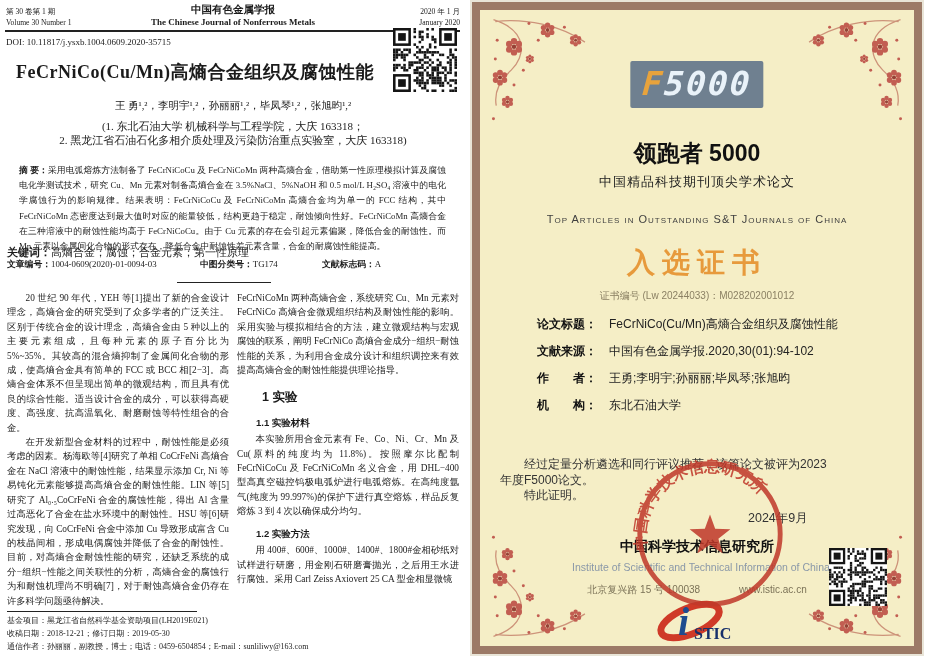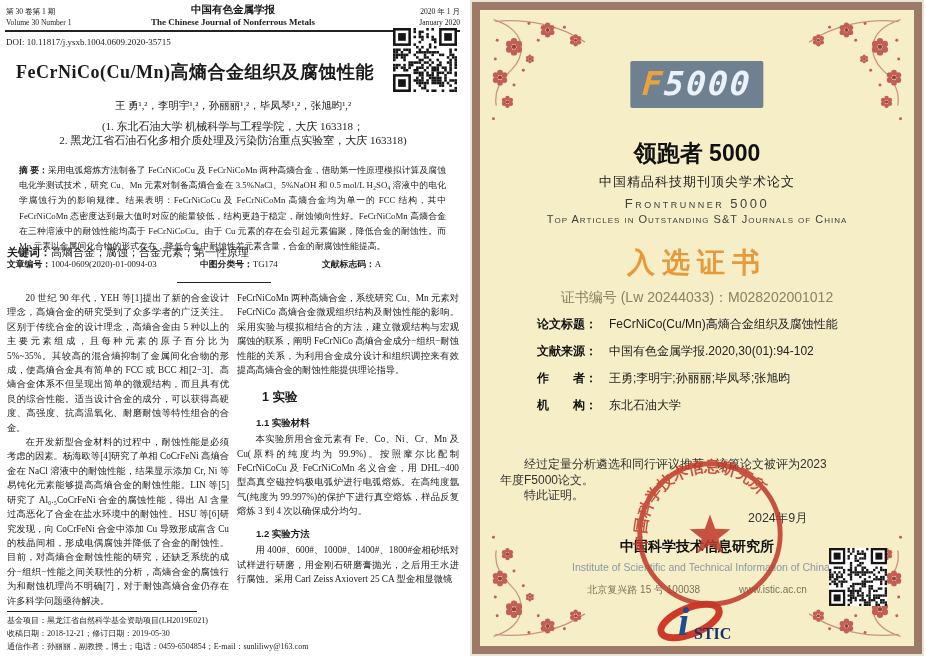--- a/index.html
+++ b/index.html
@@ -64,21 +64,21 @@
   .c-title{position:absolute;left:0;right:0;top:128px;text-align:center;
            font-size:23px;font-weight:bold;color:#111;}
   .c-sub{position:absolute;left:0;right:0;top:163px;text-align:center;
          font-size:13px;color:#222;letter-spacing:1px;}
   .c-en1{position:absolute;left:0;right:0;top:186px;text-align:center;font-size:13px;
          color:#3f3f3f;letter-spacing:2.5px;font-variant:small-caps;}
   .c-en2{position:absolute;left:0;right:0;top:203px;text-align:center;font-size:11px;
          color:#3f3f3f;letter-spacing:1px;font-variant:small-caps;}
   .c-cert{position:absolute;left:0;right:0;top:234px;text-align:center;font-size:28px;
           font-weight:bold;color:#e79a3c;letter-spacing:7px;}
-  .c-no{position:absolute;left:0;right:0;top:279px;text-align:center;font-size:14px;color:#8b8164;}
+  .c-no{position:absolute;left:0;right:0;top:279px;text-align:center;font-size:10px;color:#8b8164;}
   .frow{position:absolute;left:57px;right:20px;font-size:12px;color:#222;}
   .frow .lab{display:inline-block;width:72px;font-weight:bold;color:#111;}
   .stmt{position:absolute;left:20px;top:447px;width:336px;font-size:12px;line-height:15.5px;color:#333;}
   .stmt p{margin:0;}
   .stmt p.ind{text-indent:2em;}
   .c-date{position:absolute;left:268px;top:500px;font-size:12.5px;color:#333;}
   .seal{position:absolute;left:152px;top:444px;width:156px;height:156px;opacity:.86;z-index:5;}
   .org-cn{position:absolute;left:0;right:0;top:528px;text-align:center;
           font-size:14px;font-weight:bold;color:#111;z-index:3;}
   .org-en{position:absolute;left:0;right:0;top:551px;text-align:center;
@@ -384,21 +384,21 @@
 
     <div class="col col-l">
       <p>20 世纪 90 年代，YEH 等[1]提出了新的合金设计理念，高熵合金的研究受到了众多学者的广泛关注。区别于传统合金的设计理念，高熵合金由 5 种以上的主要元素组成，且每种元素的原子百分比为 5%~35%。其较高的混合熵抑制了金属间化合物的形成，使高熵合金具有简单的 FCC 或 BCC 相[2−3]。高熵合金体系不但呈现出简单的微观结构，而且具有优良的综合性能。适当设计合金的成分，可以获得高硬度、高强度、抗高温氧化、耐磨耐蚀等特性组合的合金。</p>
       <p>在开发新型合金材料的过程中，耐蚀性能是必须考虑的因素。杨海欧等[4]研究了单相 CoCrFeNi 高熵合金在 NaCl 溶液中的耐蚀性能，结果显示添加 Cr, Ni 等易钝化元素能够提高高熵合金的耐蚀性能。LIN 等[5]研究了 Al₀.₅CoCrFeNi 合金的腐蚀性能，得出 Al 含量过高恶化了合金在盐水环境中的耐蚀性。HSU 等[6]研究发现，向 CoCrFeNi 合金中添加 Cu 导致形成富含 Cu 的枝晶间相，形成电偶腐蚀并降低了合金的耐蚀性。目前，对高熵合金耐蚀性能的研究，还缺乏系统的成分−组织−性能之间关联性的分析，高熵合金的腐蚀行为和耐蚀机理尚不明确[7]，对于耐蚀高熵合金仍存在许多科学问题亟待解决。</p>
       <p>本文采用电弧熔炼方法制备了 FeCrNiCoCu 及</p>
     </div>
     <div class="col col-r">
       <p class="noind">FeCrNiCoMn 两种高熵合金，系统研究 Cu、Mn 元素对 FeCrNiCo 高熵合金微观组织结构及耐蚀性能的影响。采用实验与模拟相结合的方法，建立微观结构与宏观腐蚀的联系，阐明 FeCrNiCo 高熵合金成分−组织−耐蚀性能的关系，为利用合金成分设计和组织调控来有效提高高熵合金的耐蚀性能提供理论指导。</p>
       <p class="h1">1  实验</p>
       <p class="h2">1.1  实验材料</p>
-      <p>本实验所用合金元素有 Fe、Co、Ni、Cr、Mn 及 Cu(原料的纯度均为 99.9%)。按照摩尔比配制 FeCrNiCoCu 及 FeCrNiCoMn 名义合金，用 DHL−400 型高真空磁控钨极电弧炉进行电弧熔炼。在高纯度氩气(纯度为 99.997%)的保护下进行真空熔炼，样品反复熔炼 3 到 4 次以确保成分均匀。</p>
+      <p>本实验所用合金元素有 Fe、Co、Ni、Cr、Mn 及 Cu(原料的纯度均为 11.8%)。按照摩尔比配制 FeCrNiCoCu 及 FeCrNiCoMn 名义合金，用 DHL−400 型高真空磁控钨极电弧炉进行电弧熔炼。在高纯度氩气(纯度为 99.997%)的保护下进行真空熔炼，样品反复熔炼 3 到 4 次以确保成分均匀。</p>
       <p class="h2">1.2  实验方法</p>
       <p>用 400#、600#、1000#、1400#、1800#金相砂纸对试样进行研磨，用金刚石研磨膏抛光，之后用王水进行腐蚀。采用 Carl Zeiss Axiovert 25 CA 型金相显微镜</p>
     </div>
 
     <div class="foot-rule"></div>
     <div class="fline" style="top:615px"><b>基金项目：</b><span>黑龙江省自然科学基金资助项目(LH2019E021)</span></div>
     <div class="fline" style="top:628px"><b>收稿日期：</b><span>2018-12-21；修订日期：2019-05-30</span></div>
     <div class="fline" style="top:641px"><b>通信作者：</b><span>孙丽丽，副教授，博士；电话：0459-6504854；E-mail：sunliliwy@163.com</span></div>
   </div>
 
@@ -414,21 +414,20 @@
           <use href="#vine"></use>
         </svg>
       <svg class="corner br">
           <use href="#vine"></use>
         </svg>
 
       <div class="f5000"><span class="f5f">F</span><span class="f5n">5000</span></div>
 
       <div class="c-title">领跑者 5000</div>
       <div class="c-sub">中国精品科技期刊顶尖学术论文</div>
-      <div class="c-en1">Frontrunner 5000</div>
       <div class="c-en2">Top Articles in Outstanding S&amp;T Journals of China</div>
       <div class="c-cert">入选证书</div>
       <div class="c-no">证书编号 (Lw 20244033)：M028202001012</div>
 
       <div class="frow" style="top:306px"><span class="lab">论文标题：</span><span>FeCrNiCo(Cu/Mn)高熵合金组织及腐蚀性能</span></div>
       <div class="frow" style="top:333px"><span class="lab">文献来源：</span><span>中国有色金属学报.2020,30(01):94-102</span></div>
       <div class="frow" style="top:387px"><span class="lab">机　　构：</span><span>东北石油大学</span></div>
       <div class="frow" style="top:360px"><span class="lab">作　　者：</span><span>王勇;李明宇;孙丽丽;毕凤琴;张旭昀</span></div>
 
       <div class="stmt">

